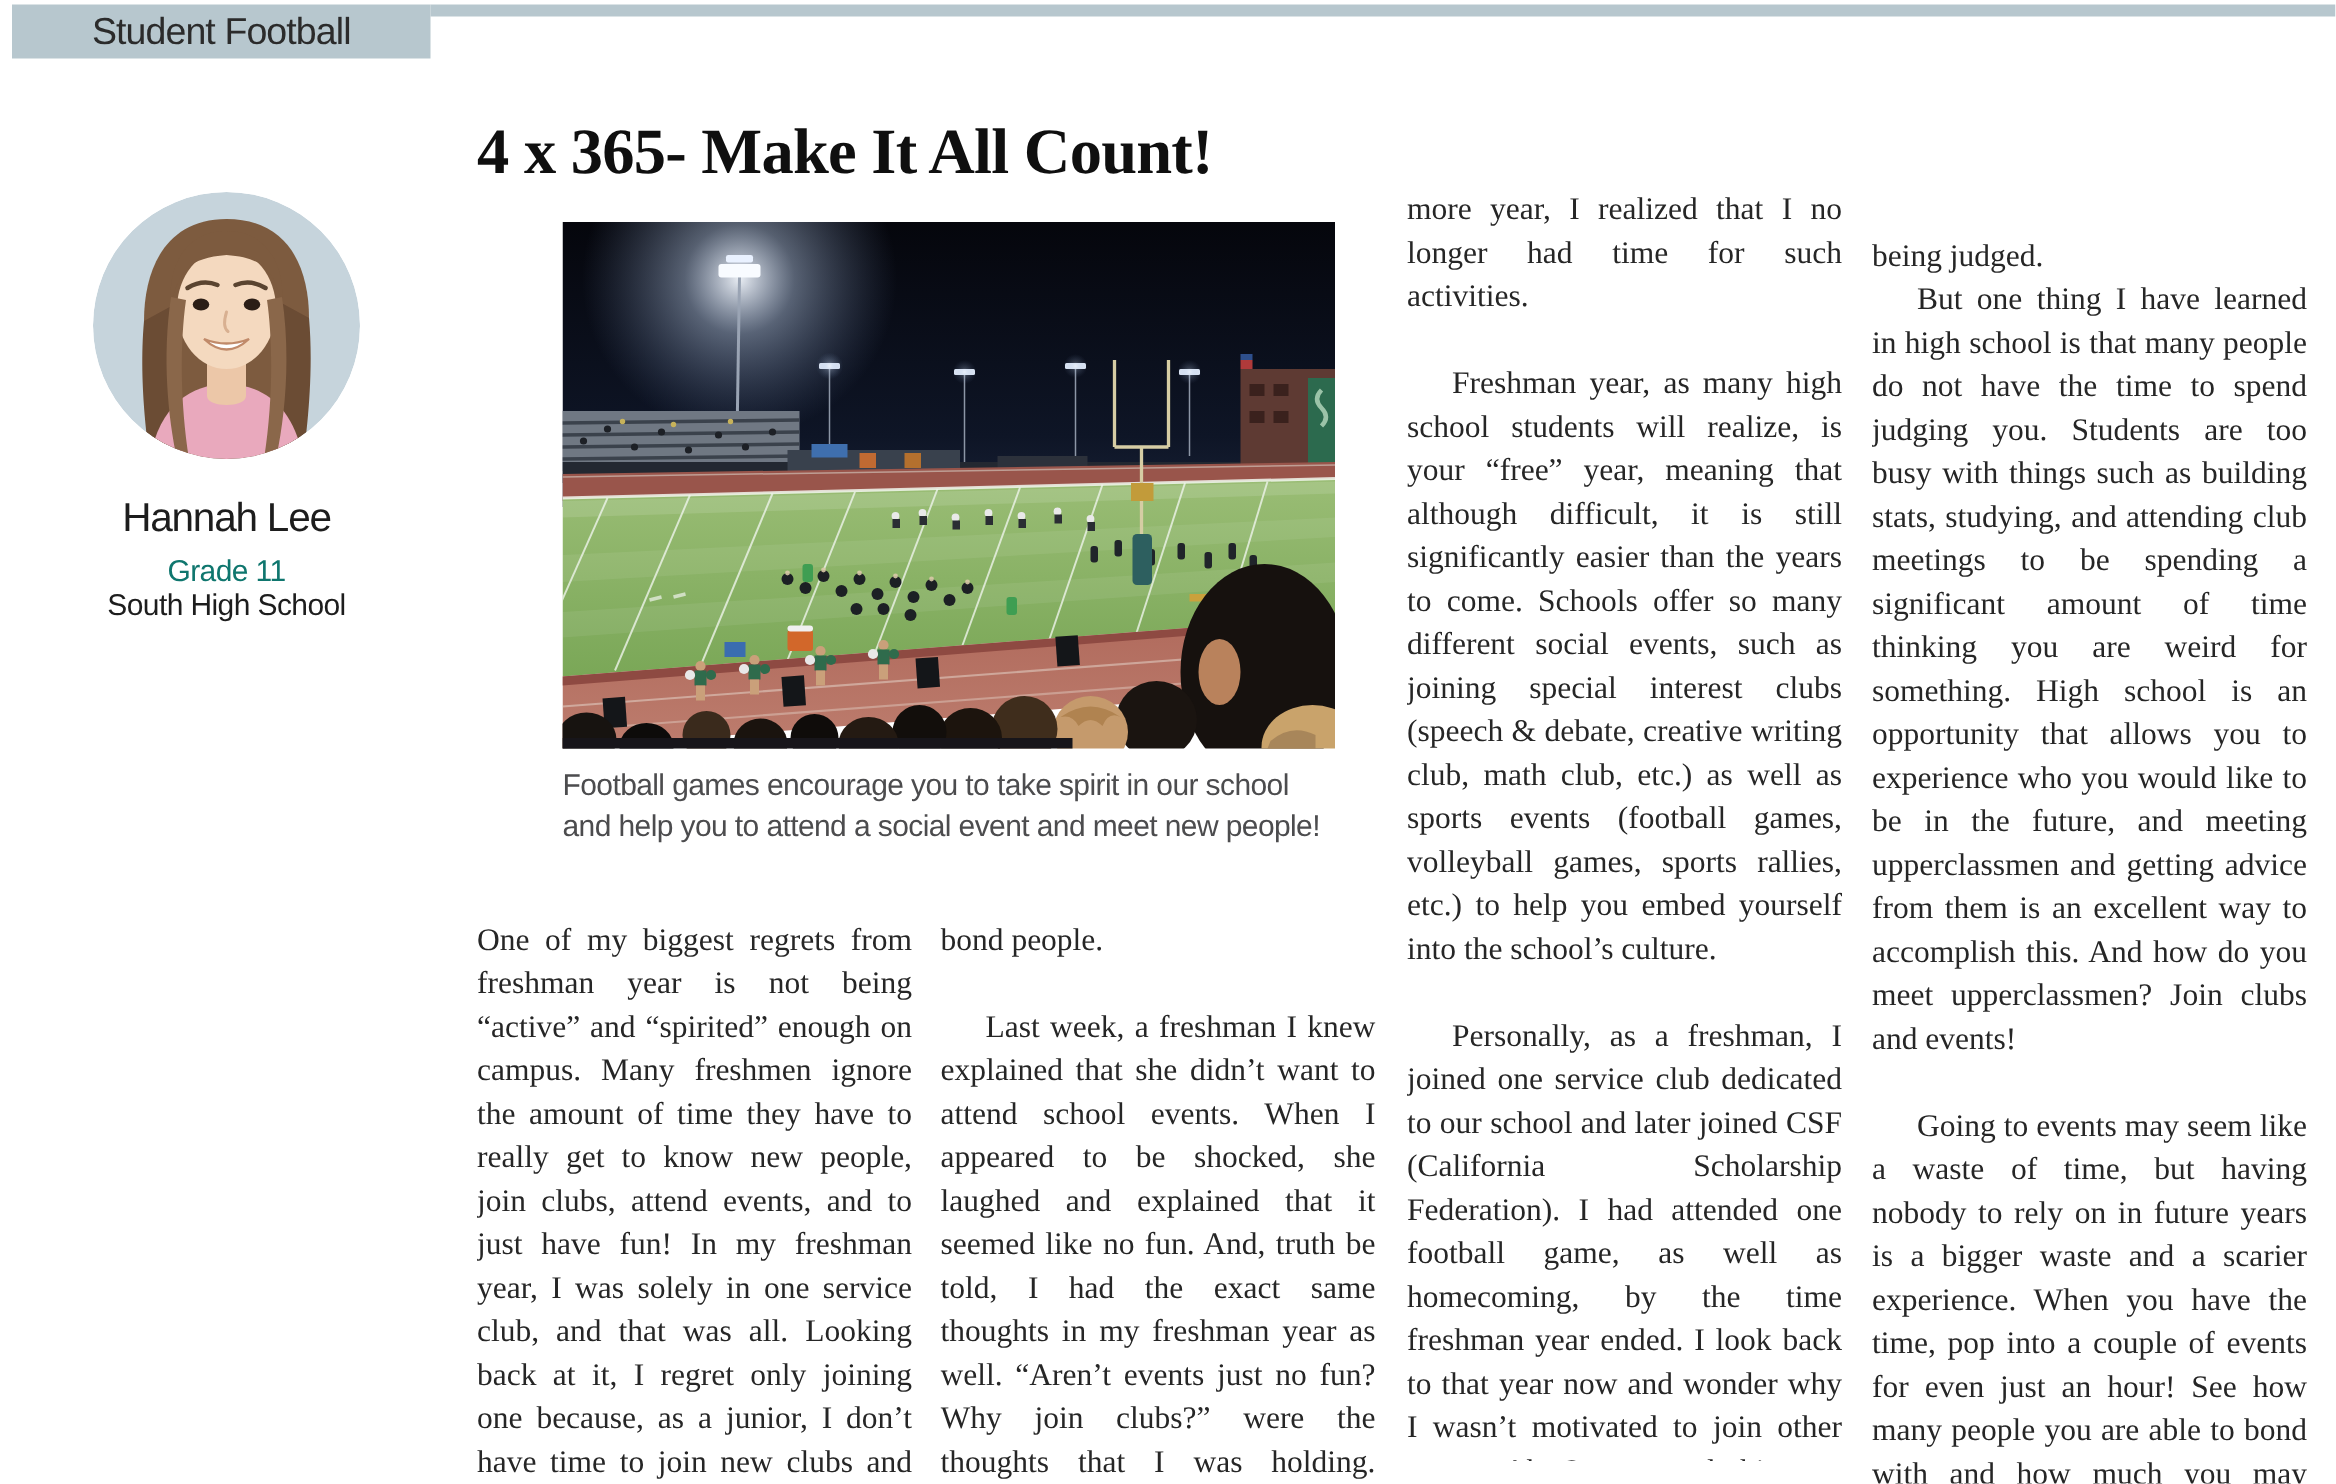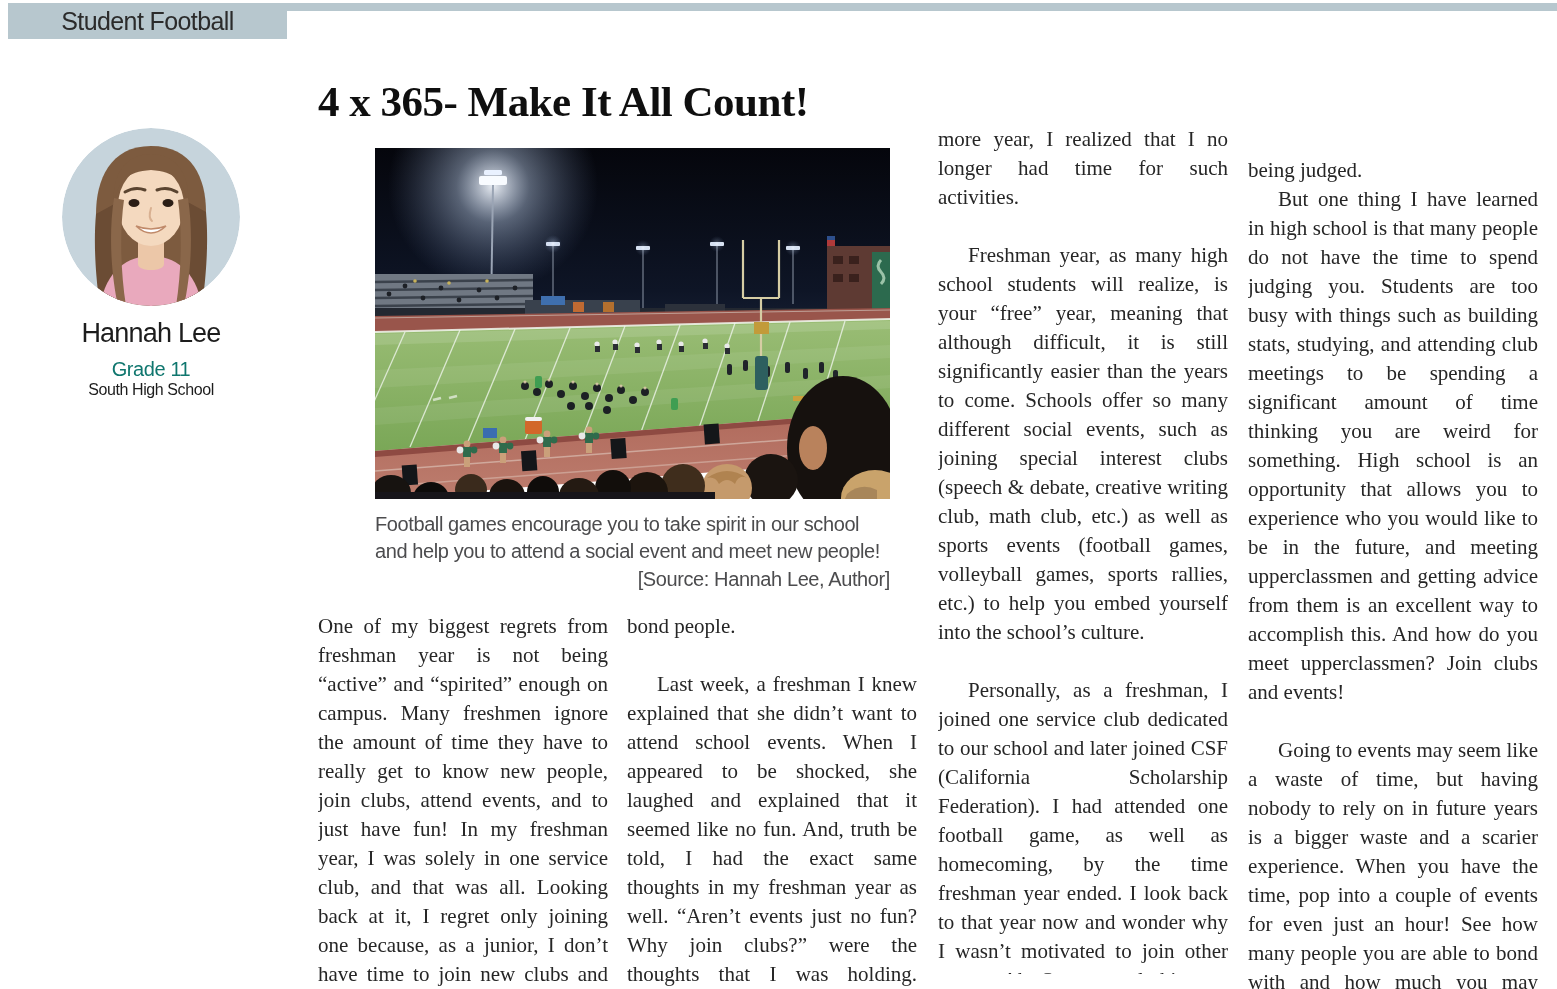--- a/index.html
+++ b/index.html
@@ -13,23 +13,23 @@
   .section-box span{font-size:25px;letter-spacing:-0.6px;color:#2b2b2b;}
 
   
   .article-title{position:absolute;left:318px;top:48px;
                  font-family:"Liberation Serif","DejaVu Serif",serif;
                  font-size:43px;color:#0f0f0f;letter-spacing:-0.5px;white-space:nowrap;text-align:right;}
 
   
   .author-card{position:absolute;left:48px;top:128px;width:206px;text-align:center;}
   .avatar{width:178px;height:178px;border-radius:50%;overflow:hidden;margin:0 auto;display:block;}
-  .author-name{margin-top:12px;font-size:27px;font-weight:500;letter-spacing:-0.8px;color:#1d1d1d;}
+  .author-name{margin-top:24px;font-size:27px;font-weight:500;letter-spacing:-0.8px;color:#1d1d1d;}
   .author-grade{margin-top:9px;font-size:20px;letter-spacing:-0.4px;color:#0f766e;}
-  .author-school{font-size:16px;letter-spacing:-0.4px;color:#1d1d1d;}
+  .author-school{font-size:20px;letter-spacing:-0.4px;color:#1d1d1d;}
 
   
   .figure{position:absolute;left:363px;top:136px;width:520px;}
   .photo{width:515px;height:351px;display:block;}
   .caption{margin-top:12px;font-size:20px;line-height:27px;color:#4c4c4e;letter-spacing:-0.4px;}
   .source{margin-top:3px;font-size:20px;color:#4c4c4e;letter-spacing:-0.4px;text-align:right;width:515px;}
 
   
   .col{position:absolute;width:290px;font-family:"Liberation Serif","DejaVu Serif",serif;
        font-size:21px;line-height:29px;text-align:justify;color:#262626;}
@@ -336,21 +336,20 @@
       <ellipse cx="168" cy="344" rx="16" ry="16" fill="#0f0c0a"></ellipse>
       <ellipse cx="132" cy="348" rx="18" ry="17" fill="#1a130e"></ellipse>
       <ellipse cx="96" cy="342" rx="16" ry="16" fill="#3a2a1c"></ellipse>
       <ellipse cx="56" cy="350" rx="18" ry="16" fill="#0d0b0a"></ellipse>
       <ellipse cx="16" cy="345" rx="20" ry="18" fill="#171310"></ellipse>
       <rect x="0" y="344" width="340" height="10" fill="#17151a"></rect>
     </g>
   </svg>
   <figcaption>
     <div class="caption">Football games encourage you to take spirit in our school and help you to attend a social event and meet new people!</div>
-    <div class="source">[Source: Hannah Lee, Author]</div>
   </figcaption>
 </figure>
 
 <div id="col1" class="col">
   <p>One of my biggest regrets from freshman year is not being “active” and “spirited” enough on campus. Many freshmen ignore the amount of time they have to really get to know new people, join clubs, attend events, and to just have fun! In my freshman year, I was solely in one service club, and that was all. Looking back at it, I regret only joining one because, as a junior, I don’t have time to join new clubs and meet</p>
 </div>
 <div id="col2" class="col">
   <p>bond people.</p>
   <p class="ind sp">Last week, a freshman I knew explained that she didn’t want to attend school events. When I appeared to be shocked, she laughed and explained that it seemed like no fun. And, truth be told, I had the exact same thoughts in my freshman year as well. “Aren’t events just no fun? Why join clubs?” were the thoughts that I was holding. However, as I made my way into sopho-</p>
 </div>

